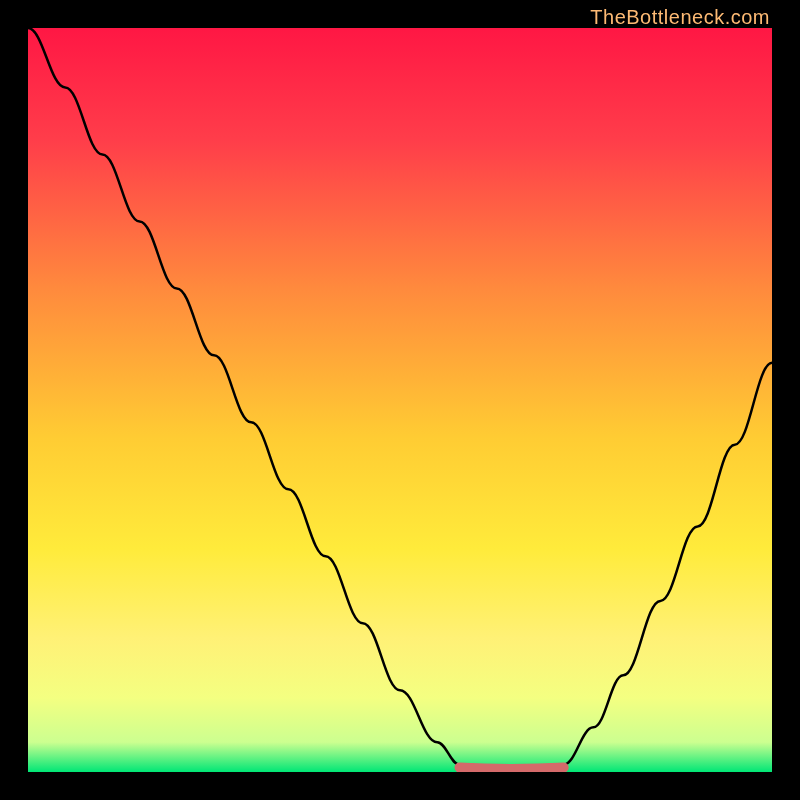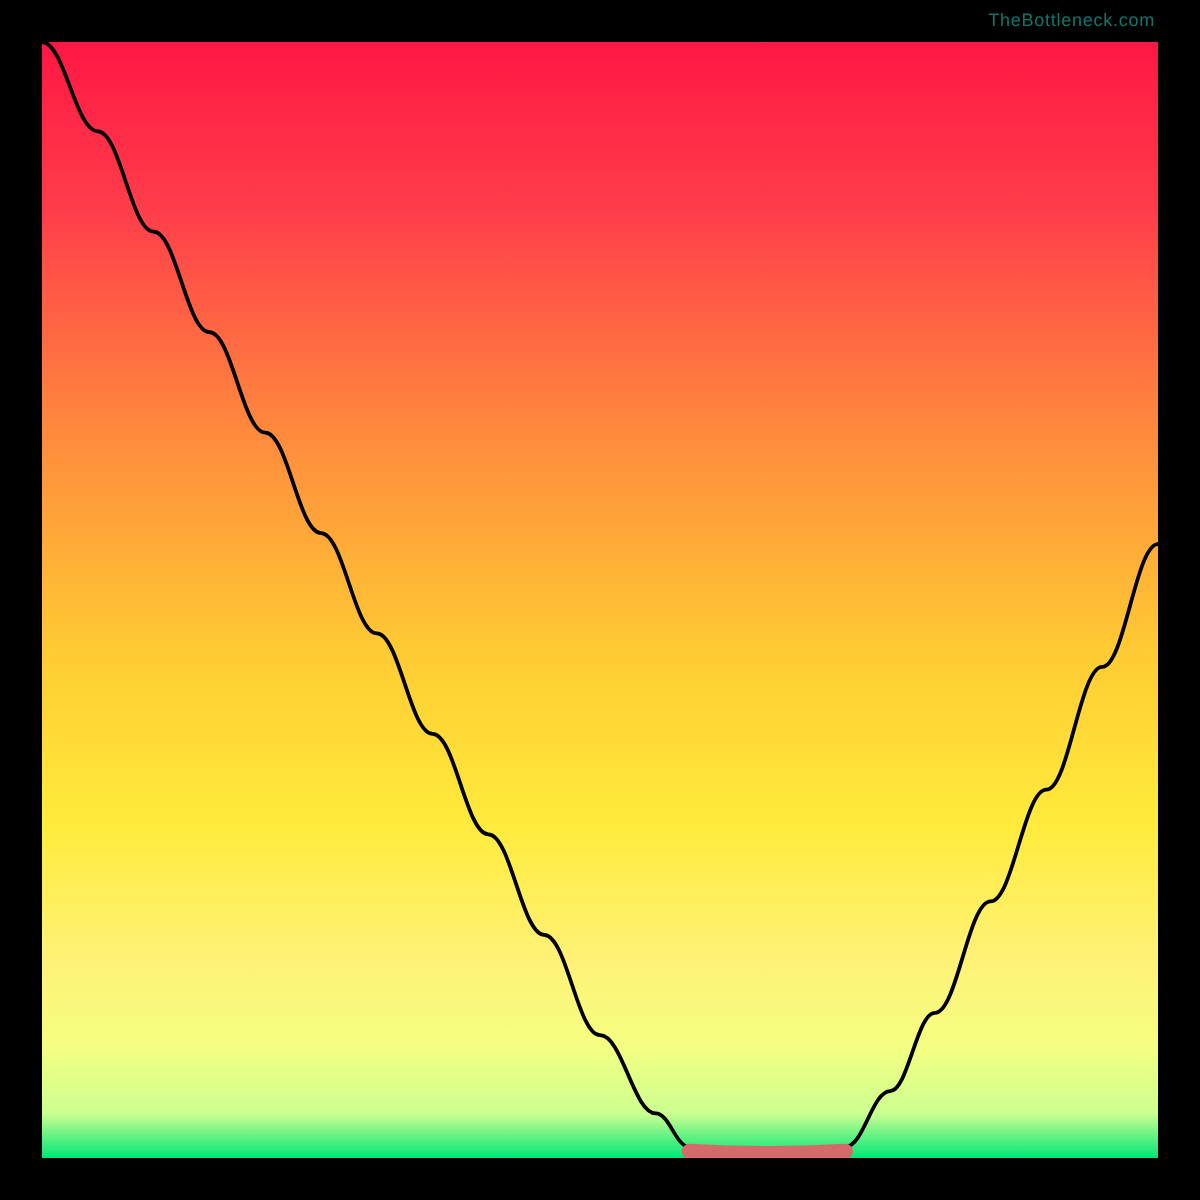--- a/index.html
+++ b/index.html
@@ -26,22 +26,22 @@
       position: absolute;
       top: 0;
       left: 0;
       width: 100%;
       height: 100%;
     }
     .watermark {
       position: absolute;
       top: 6px;
       right: 30px;
-      color: #0f766e;
-      font-size: 12px;
+      color: #fdba74;
+      font-size: 20px;
       font-weight: 500;
       letter-spacing: 0.5px;
     }
   </style>
 </head>
 <body>
 
 <div class="watermark">TheBottleneck.com</div>
 
 <div class="chart-container">

